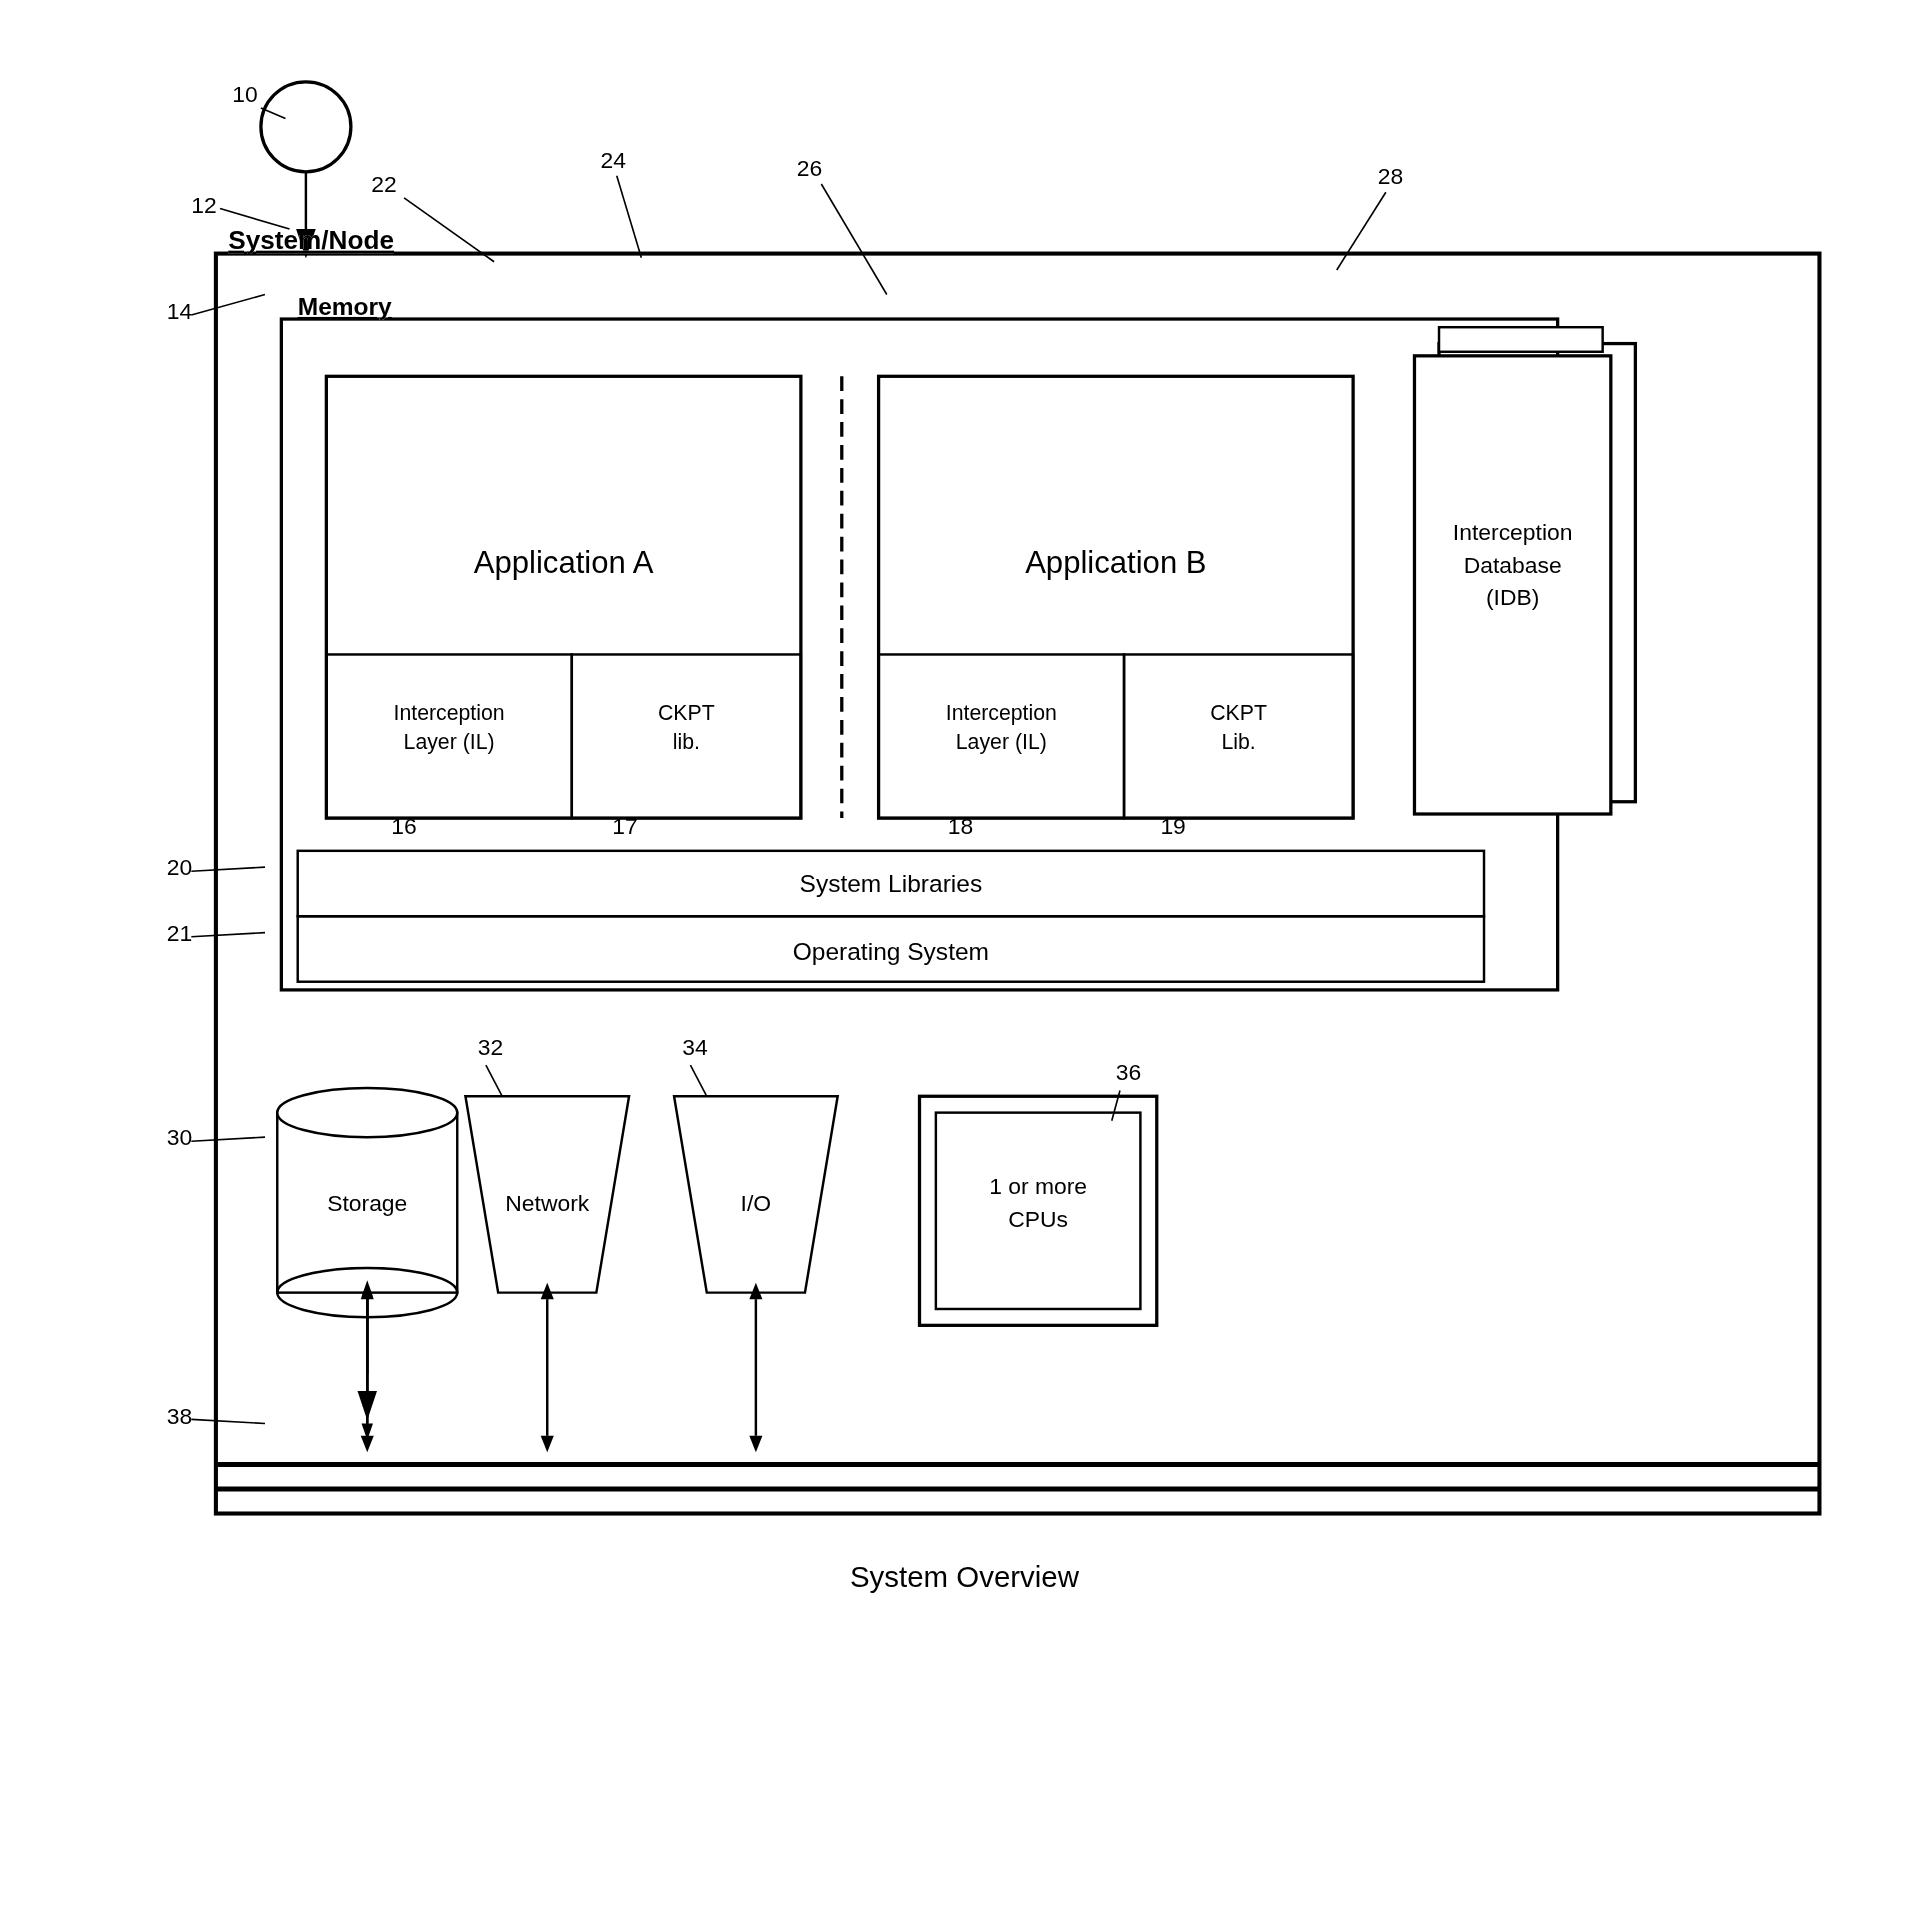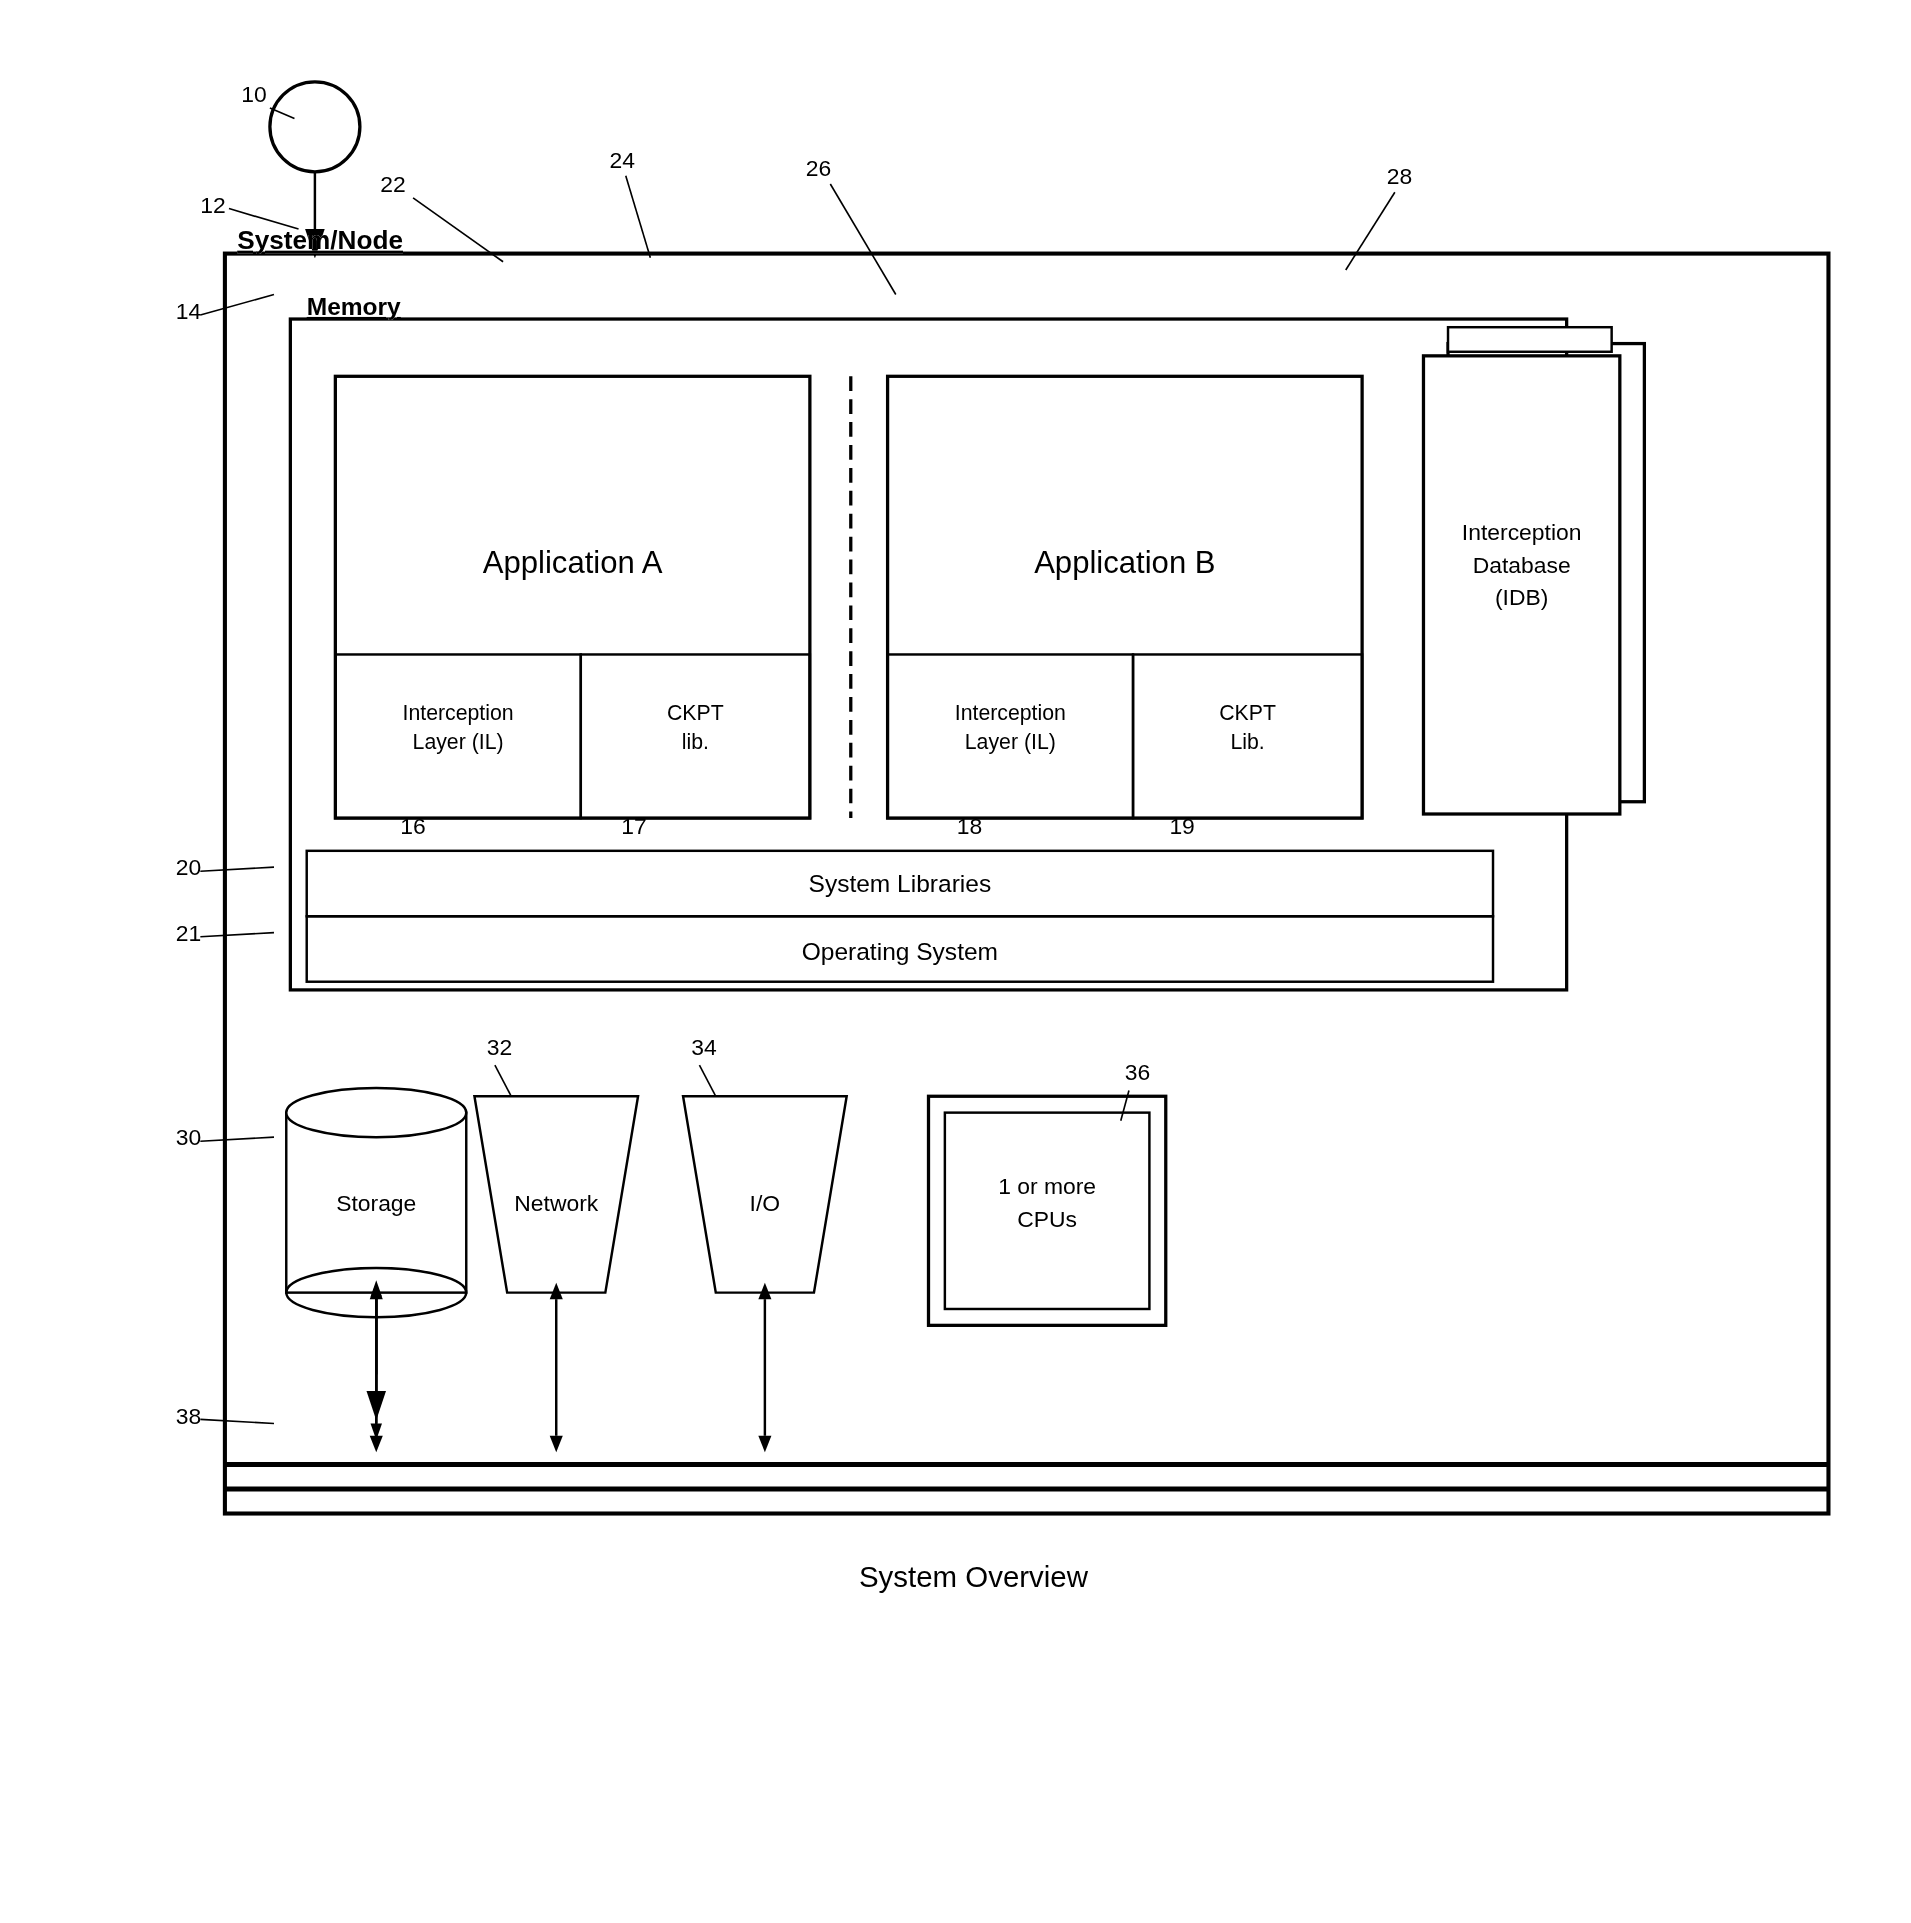--- a/index.html
+++ b/index.html
@@ -8,21 +8,21 @@
       font-family: Arial, Helvetica, sans-serif;
       width: 1912px;
       height: 1923px;
       position: relative;
       overflow: hidden;
     }
 
     .diagram-container {
       position: absolute;
       top: 49px;
-      left: 94px;
+      left: 85px;
       width: 1759px;
       height: 1800px;
     }
 
     svg.diagram-svg {
       position: absolute;
       top: 0;
       left: 0;
       width: 100%;
       height: 100%;

